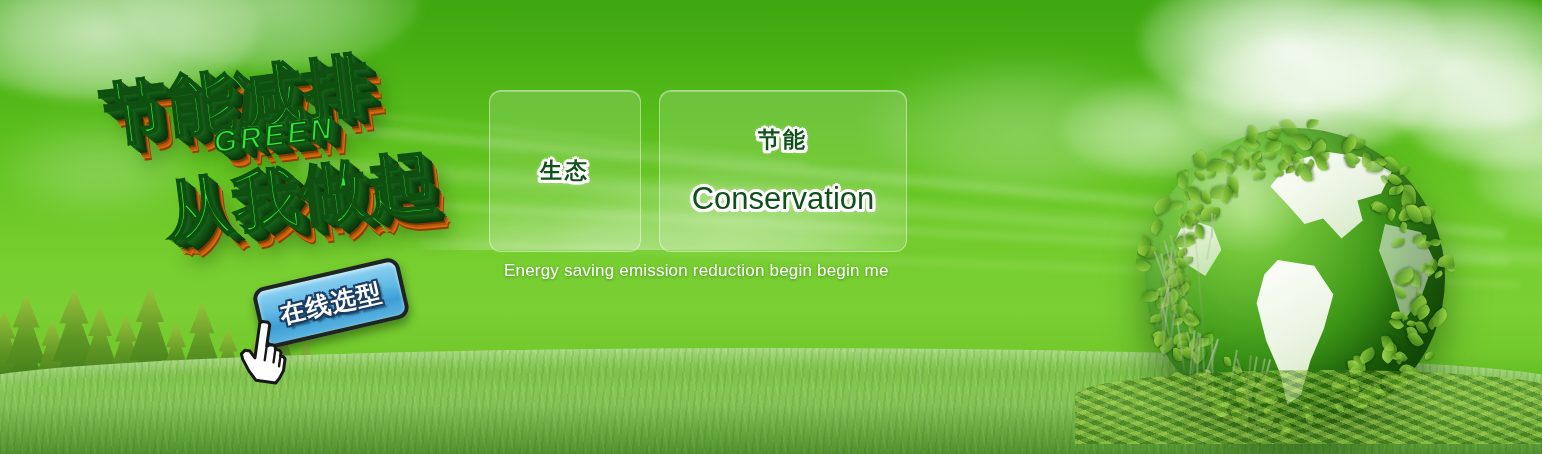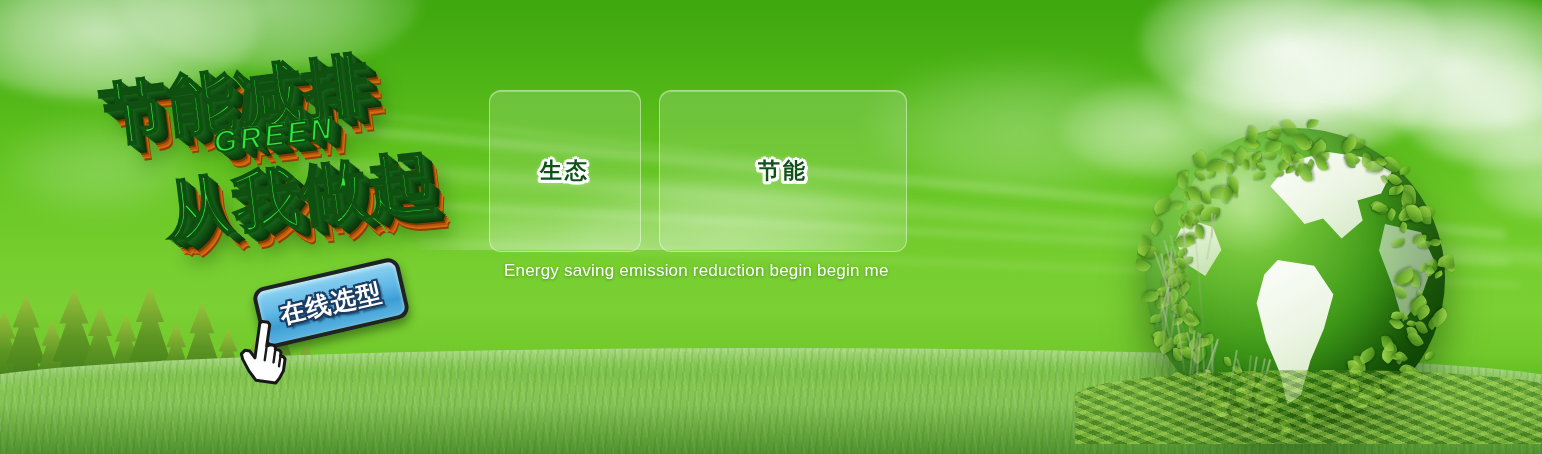--- a/index.html
+++ b/index.html
@@ -651,18 +651,19 @@
     <path d="M22 4 L28 4 L30 6 L30 28 L33 26 L37 26 L39 28 L39 30 L43 30 L45 32 L45 36 L48 36 L50 38 L50 50 L47 58 L44 63 L24 63 L16 55 L8 44 L6 39 L9 35 L14 35 L20 41 L20 6 Z" fill="#ffffff" stroke="#16181a" stroke-width="3" stroke-linejoin="round"></path>
     <path d="M30 30 L30 42 M39 32 L39 43 M45 38 L45 46" stroke="#16181a" stroke-width="2.4" fill="none" stroke-linecap="round"></path>
   </svg>
 
   <div class="cards">
     <div class="card">
       <div class="card-cn">生态</div>
     </div>
     <div class="card wide">
       <div class="card-cn">节能</div>
+      <div class="card-en">Conservation</div>
     </div>
   </div>
 
   <div class="tagline">Energy saving emission reduction begin begin me</div>
 
 </div>
 
 </body></html>

